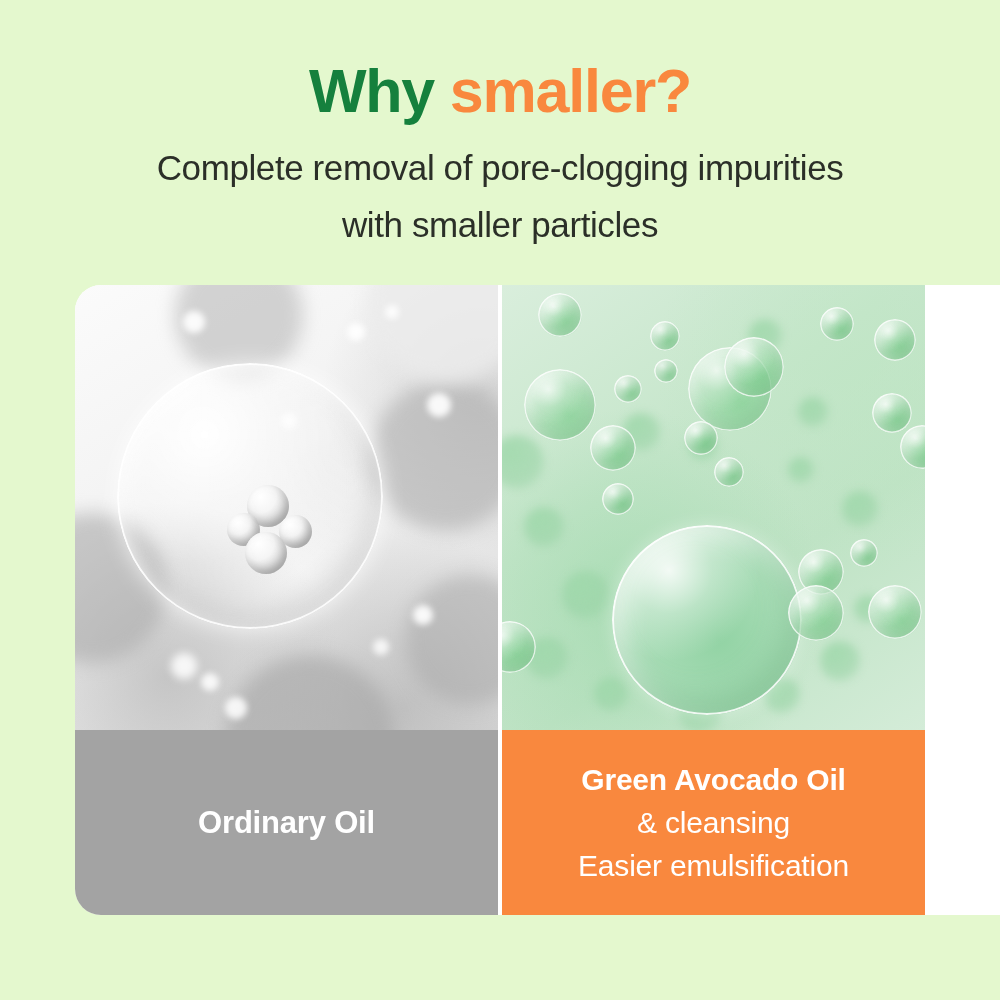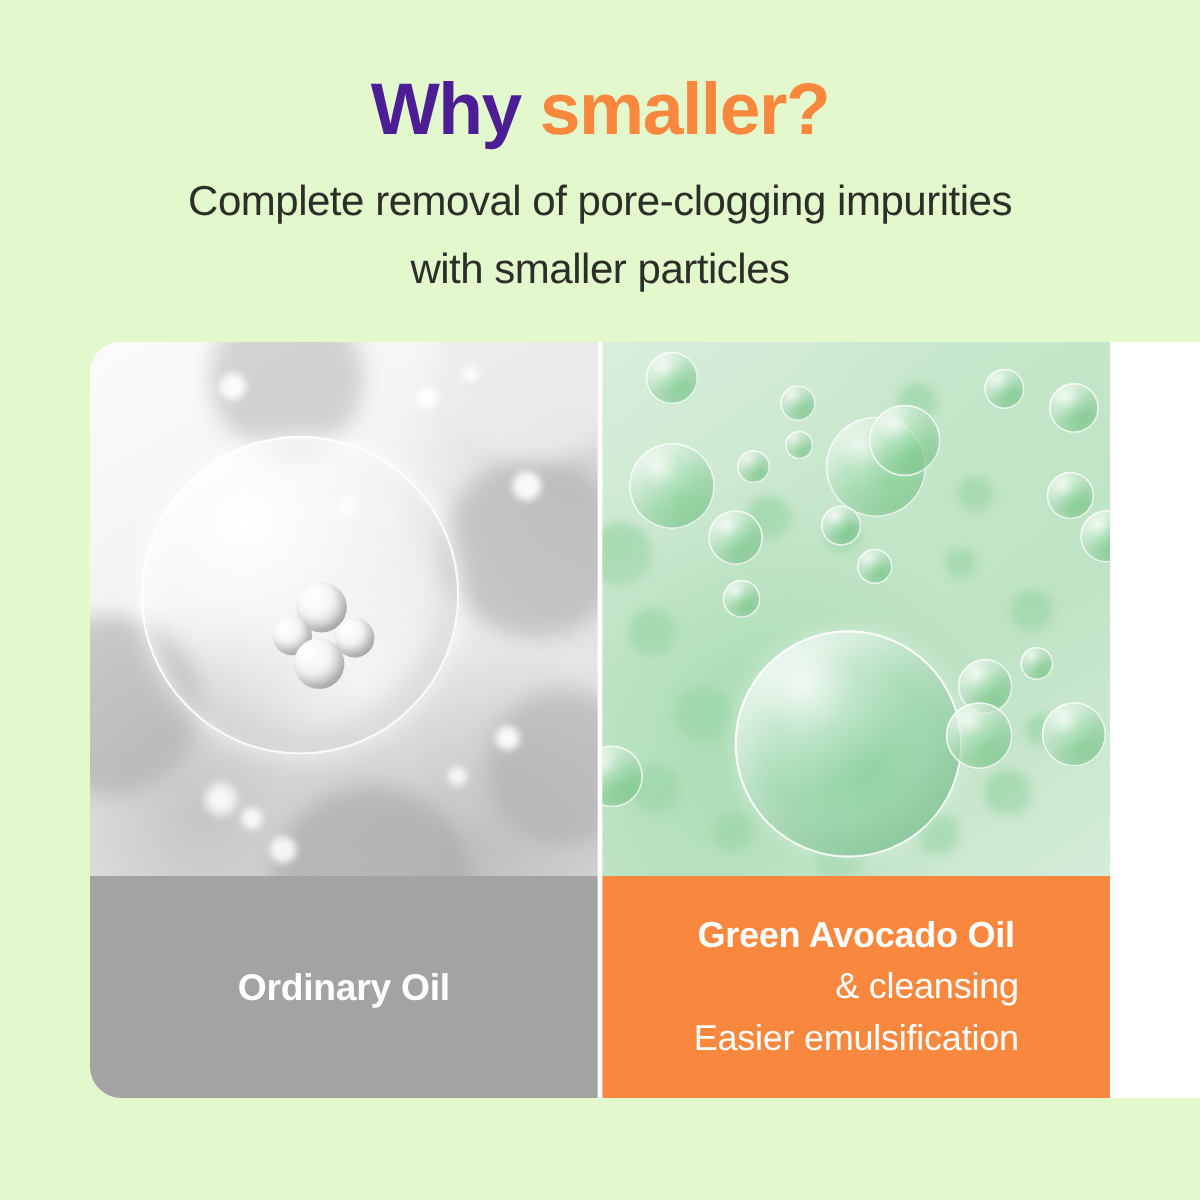--- a/index.html
+++ b/index.html
@@ -24,21 +24,21 @@
     text-align:center;
   }
 
   .title {
     font-size:61px;
     font-weight:bold;
     letter-spacing:-1.2px;
     line-height:78px;
     white-space:nowrap;
   }
-  .title .t-dark  { color:#4c1d95; }
+  .title .t-dark  { color:#15803d; }
   .title .t-accent{ color:#f9883e; }
 
   .subtitle {
     margin-top:9px;
     font-size:35px;
     font-weight:400;
     color:#2b2f28;
     line-height:57px;
     letter-spacing:-0.4px;
   }
@@ -161,21 +161,21 @@
     flex:1;
     display:flex;
     flex-direction:column;
     align-items:center;
     justify-content:center;
     text-align:center;
     color:#ffffff;
     padding:0 14px;
   }
   .caption-gray   { background:#a3a3a3; }
-  .caption-orange { background:#f9883e;text-align:right; }
+  .caption-orange { background:#f9883e; }
 
   .cap-title {
     font-size:31px;
     font-weight:bold;
     letter-spacing:-0.2px;
     line-height:43px;
   }
   .cap-sub {
     font-size:31px;
     font-weight:400;

